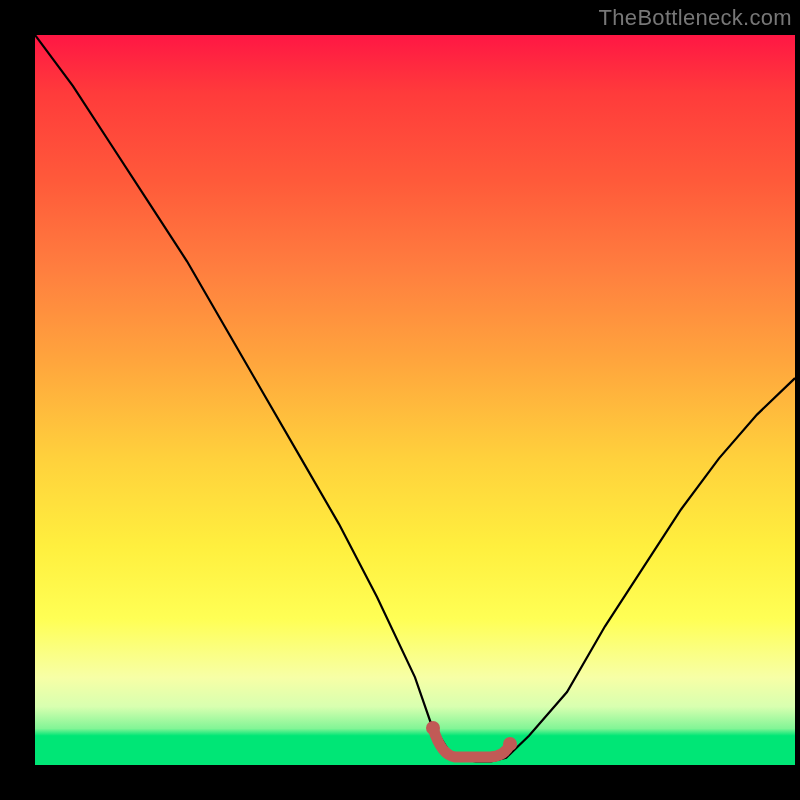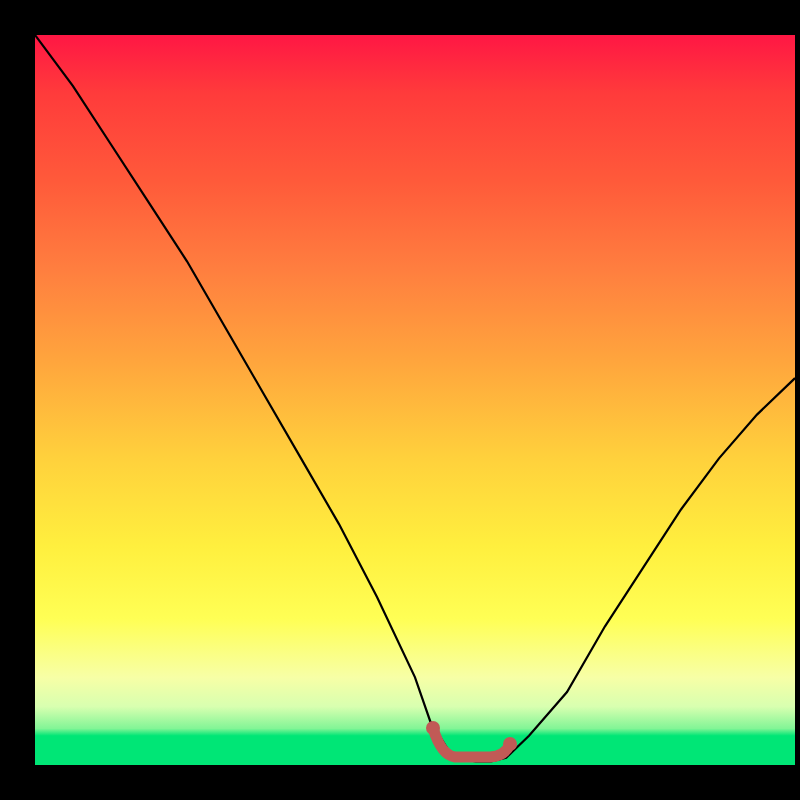--- a/index.html
+++ b/index.html
@@ -89,20 +89,21 @@
   circle.curve-dot {
     fill: #c15a56;
     stroke: none;
   }
 </style>
 </head>
 <body>
 
 <div class="frame">
 
+  <div class="attribution">TheBottleneck.com</div>
 
   <div class="plot-area">
     <div class="gradient-bg"></div>
 
     <svg class="curve" viewBox="0 0 760 730" preserveAspectRatio="none">
 
       <path class="main-curve" d="M 0 0
                L 38 51.1
                L 76 109.5
                L 114 167.9

